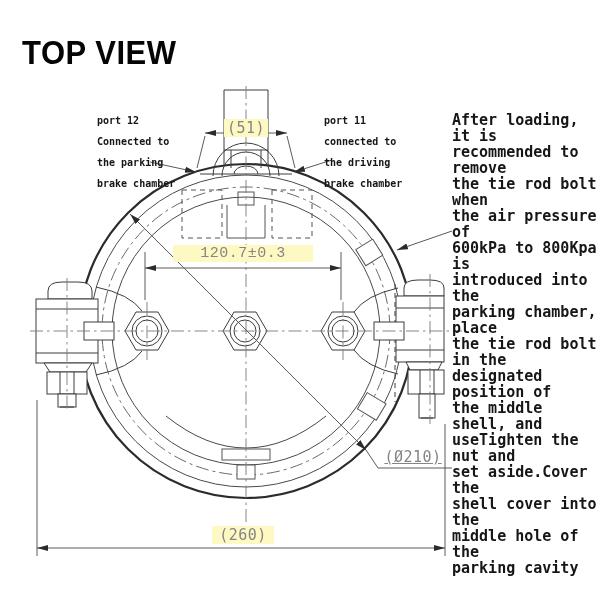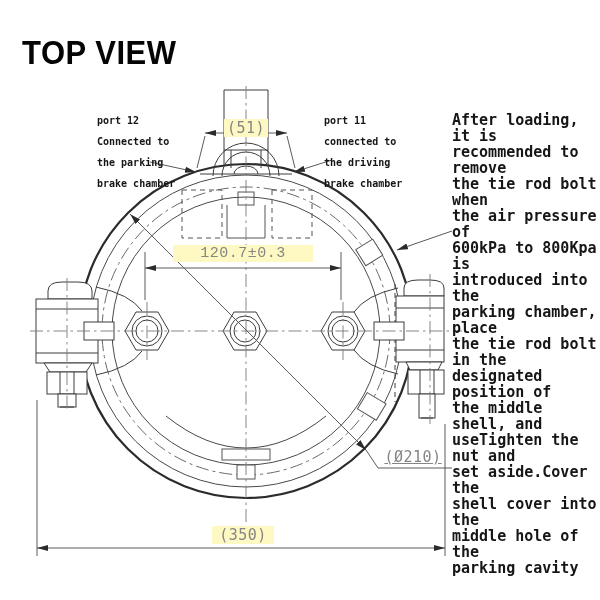--- a/index.html
+++ b/index.html
@@ -178,14 +178,14 @@
 the middle shell, and
 useTighten the nut and
 set aside.Cover the
 shell cover into the
 middle hole of the
 parking cavity</div>
 
   <div class="dim dim-51 masked">(51)</div>
   <div class="dim dim-spacing masked">120.7±0.3</div>
   <div class="dim dim-dia">(Ø210)</div>
-  <div class="dim dim-overall masked">(350)</div>
+  <div class="dim dim-overall masked">(260)</div>
 </div>
 
 </body></html>

